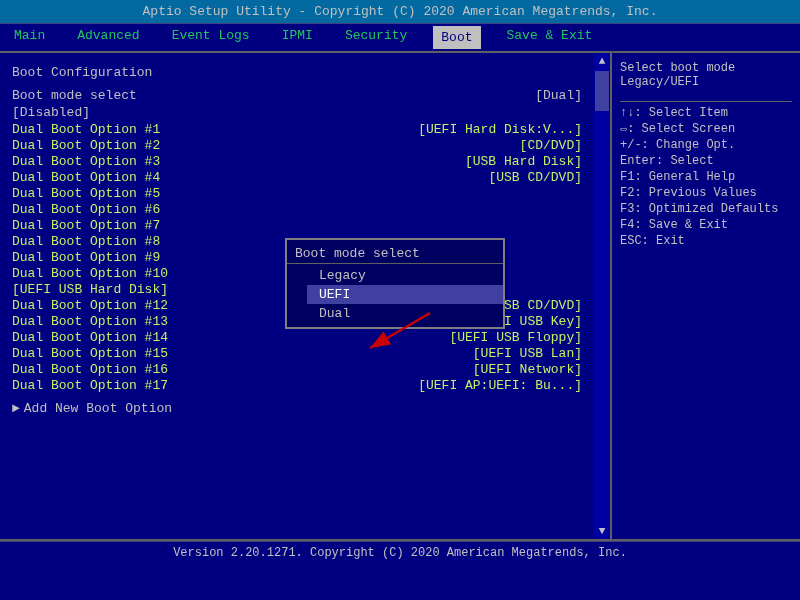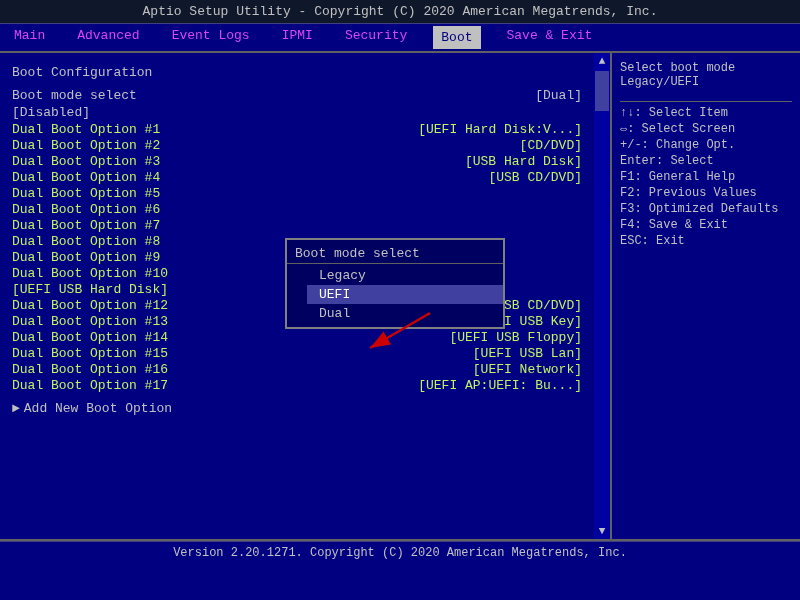--- a/index.html
+++ b/index.html
@@ -8,37 +8,37 @@
       height: 600px;
       background: #000080;
       font-family: 'Courier New', Courier, monospace;
       font-size: 13px;
       color: #c0c0c0;
       overflow: hidden;
     }
 
     
     #title-bar {
-      background: #0f172a;
+      background: #0369a1;
       color: #c0c0c0;
       text-align: center;
       padding: 4px 0;
       font-size: 13px;
     }
 
     
     #menu-bar {
       background: #000080;
       display: flex;
       padding: 2px 8px;
       gap: 20px;
       border-top: 1px solid #404080;
     }
     .menu-item {
-      color: #d946ef;
+      color: #22c55e;
       cursor: pointer;
       padding: 2px 6px;
     }
     .menu-item.active {
       background: #c0c0c0;
       color: #000080;
       border: 2px solid #c0c0c0;
     }
 
     

